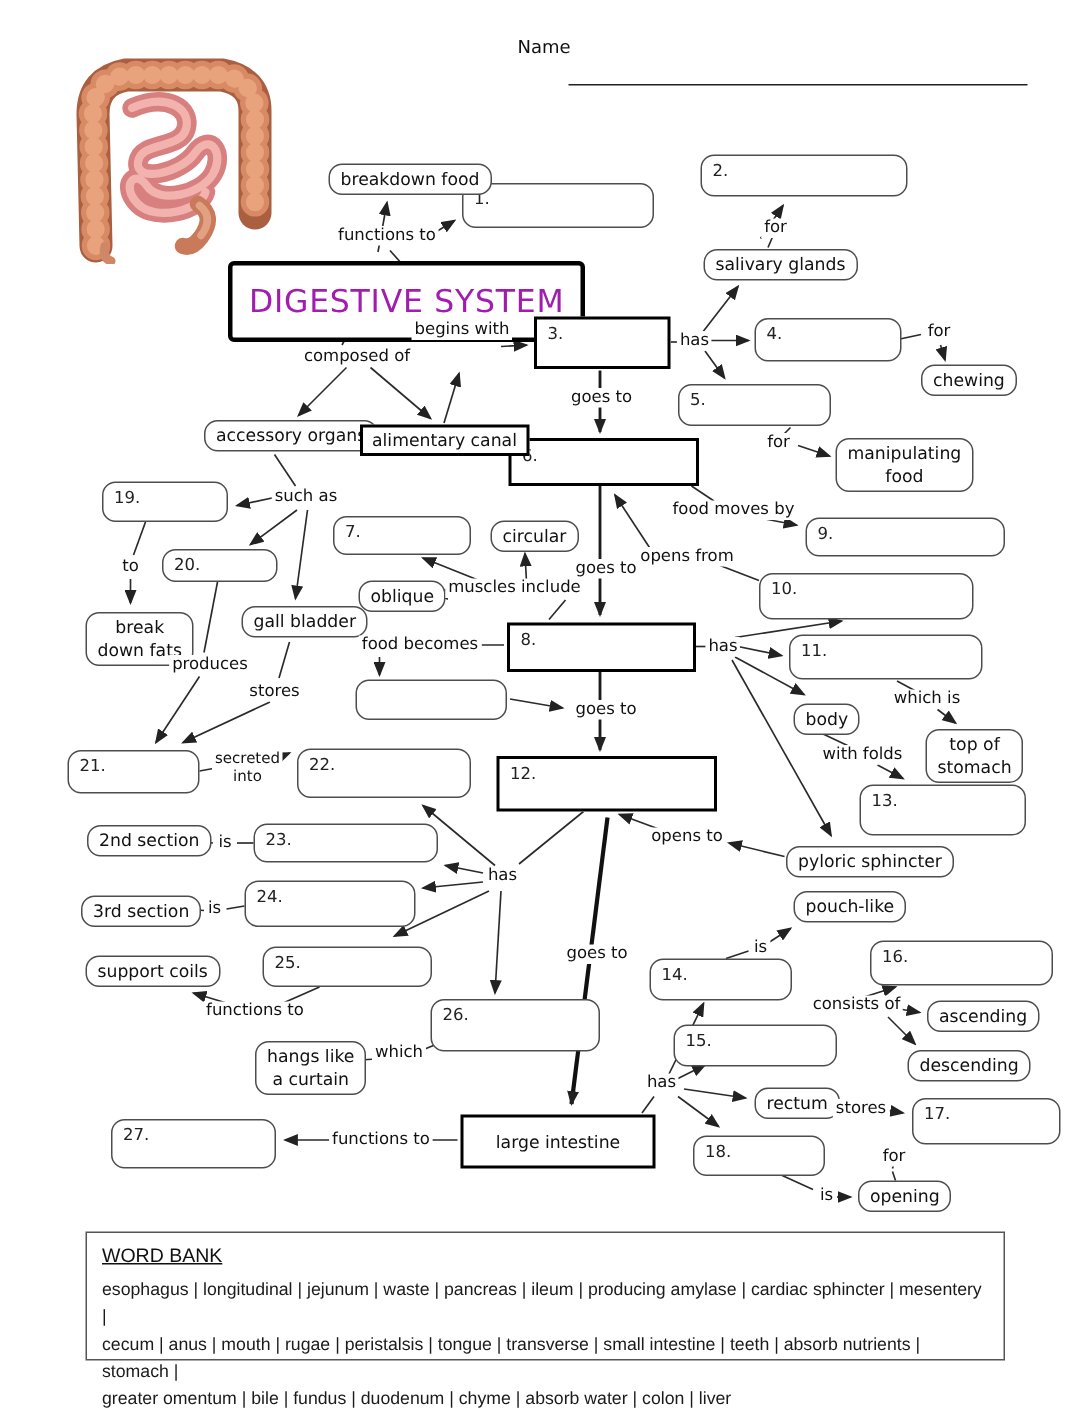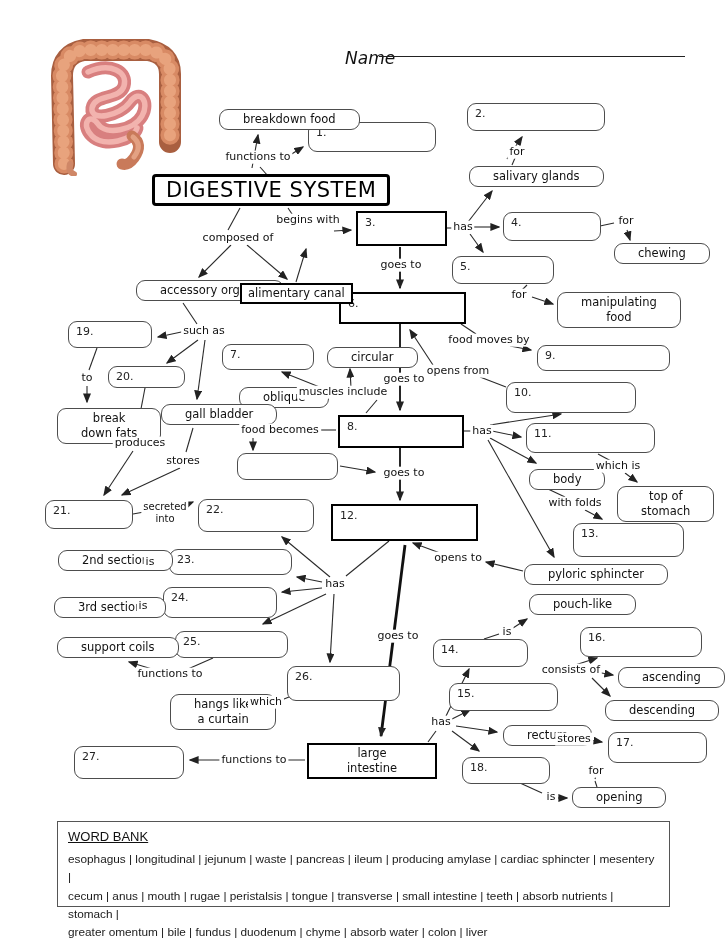--- a/index.html
+++ b/index.html
@@ -1,26 +1,26 @@
 <!DOCTYPE html>
 <html><head>
 <meta charset="utf-8">
 <style>
   html,body{margin:0;padding:0;background:#fff;}
   #page{position:relative;width:728px;height:942px;background:#fff;font-family:"DejaVu Sans",sans-serif;color:#111;overflow:hidden;}
   svg.overlay{position:absolute;left:0;top:0;z-index:0;}
   .blank{position:absolute;z-index:1;background:#fff;border:1.3px solid #4d4d4d;border-radius:9px;box-sizing:border-box;}
   .blank .num{position:absolute;left:7px;top:3px;font-size:11px;color:#222;}
   .blank.bold{border:2.2px solid #000;border-radius:0;}
-  .tbox{position:absolute;z-index:1;background:#fff;border:1.3px solid #4d4d4d;border-radius:9px;padding:2px 23px;font-size:11.5px;text-align:center;white-space:pre-line;line-height:1.3;color:#111;}
+  .tbox{position:absolute;z-index:1;background:#fff;border:1.3px solid #4d4d4d;border-radius:9px;padding:2px 7px;font-size:11.5px;text-align:center;white-space:pre-line;line-height:1.3;color:#111;}
   .tbox.rect{border:2.2px solid #000;border-radius:0;}
   .tbox.flexc{display:flex;align-items:center;justify-content:center;}
   .conn{position:absolute;z-index:2;transform:translate(-50%,-50%);font-size:11px;background:#fff;padding:0 2px;white-space:pre-line;text-align:center;line-height:1.15;color:#111;}
-  #title-box{position:absolute;z-index:1;left:152px;top:174px;background:#fff;border:3px solid #000;border-radius:4px;padding:1px 11px;font-size:21px;letter-spacing:.5px;color:#000000;}
-  #name-label{position:absolute;left:345px;top:48px;font-size:17px;z-index:1;font-style:italic;}
+  #title-box{position:absolute;z-index:1;left:152px;top:174px;background:#fff;border:3px solid #000;border-radius:4px;padding:12px 11px;font-size:21px;letter-spacing:.5px;color:#a21caf;}
+  #name-label{position:absolute;left:345px;top:24px;font-size:12px;z-index:1;}
   #name-line{position:absolute;left:379px;top:41px;width:306px;height:15px;border-bottom:1.5px solid #222;z-index:1;}
   #wordbank{position:absolute;left:57px;top:821px;width:613px;height:86px;border:1.6px solid #555;background:#fff;box-sizing:border-box;padding:7px 10px;z-index:1;font-family:"Liberation Sans",sans-serif;}
   #wordbank .wb-title{font-size:13px;text-decoration:underline;color:#111;margin-bottom:6px;}
   #wordbank .wb-line{font-size:11.8px;line-height:1.55;color:#1a1a1a;}
 </style>
 </head>
 <body>
 
 <div id="page">
 
@@ -165,21 +165,21 @@
     </div>
   <div class="blank" style="left:222px;top:344px;width:92px;height:26px">
       <span class="num">7.</span>
     </div>
   <div class="blank bold" style="left:338px;top:415px;width:126px;height:33px">
       <span class="num">8.</span>
     </div>
   <div class="blank" style="left:537px;top:345px;width:133px;height:26px">
       <span class="num">9.</span>
     </div>
-  <div class="blank" style="left:506px;top:382px;width:130px;height:31px">
+  <div class="blank" style="left:506px;top:382px;width:143px;height:31px">
       <span class="num">10.</span>
     </div>
   <div class="blank" style="left:526px;top:423px;width:129px;height:30px">
       <span class="num">11.</span>
     </div>
   <div class="blank bold" style="left:331px;top:504px;width:147px;height:37px">
       <span class="num">12.</span>
     </div>
   <div class="blank" style="left:573px;top:523px;width:111px;height:34px">
       <span class="num">13.</span>

